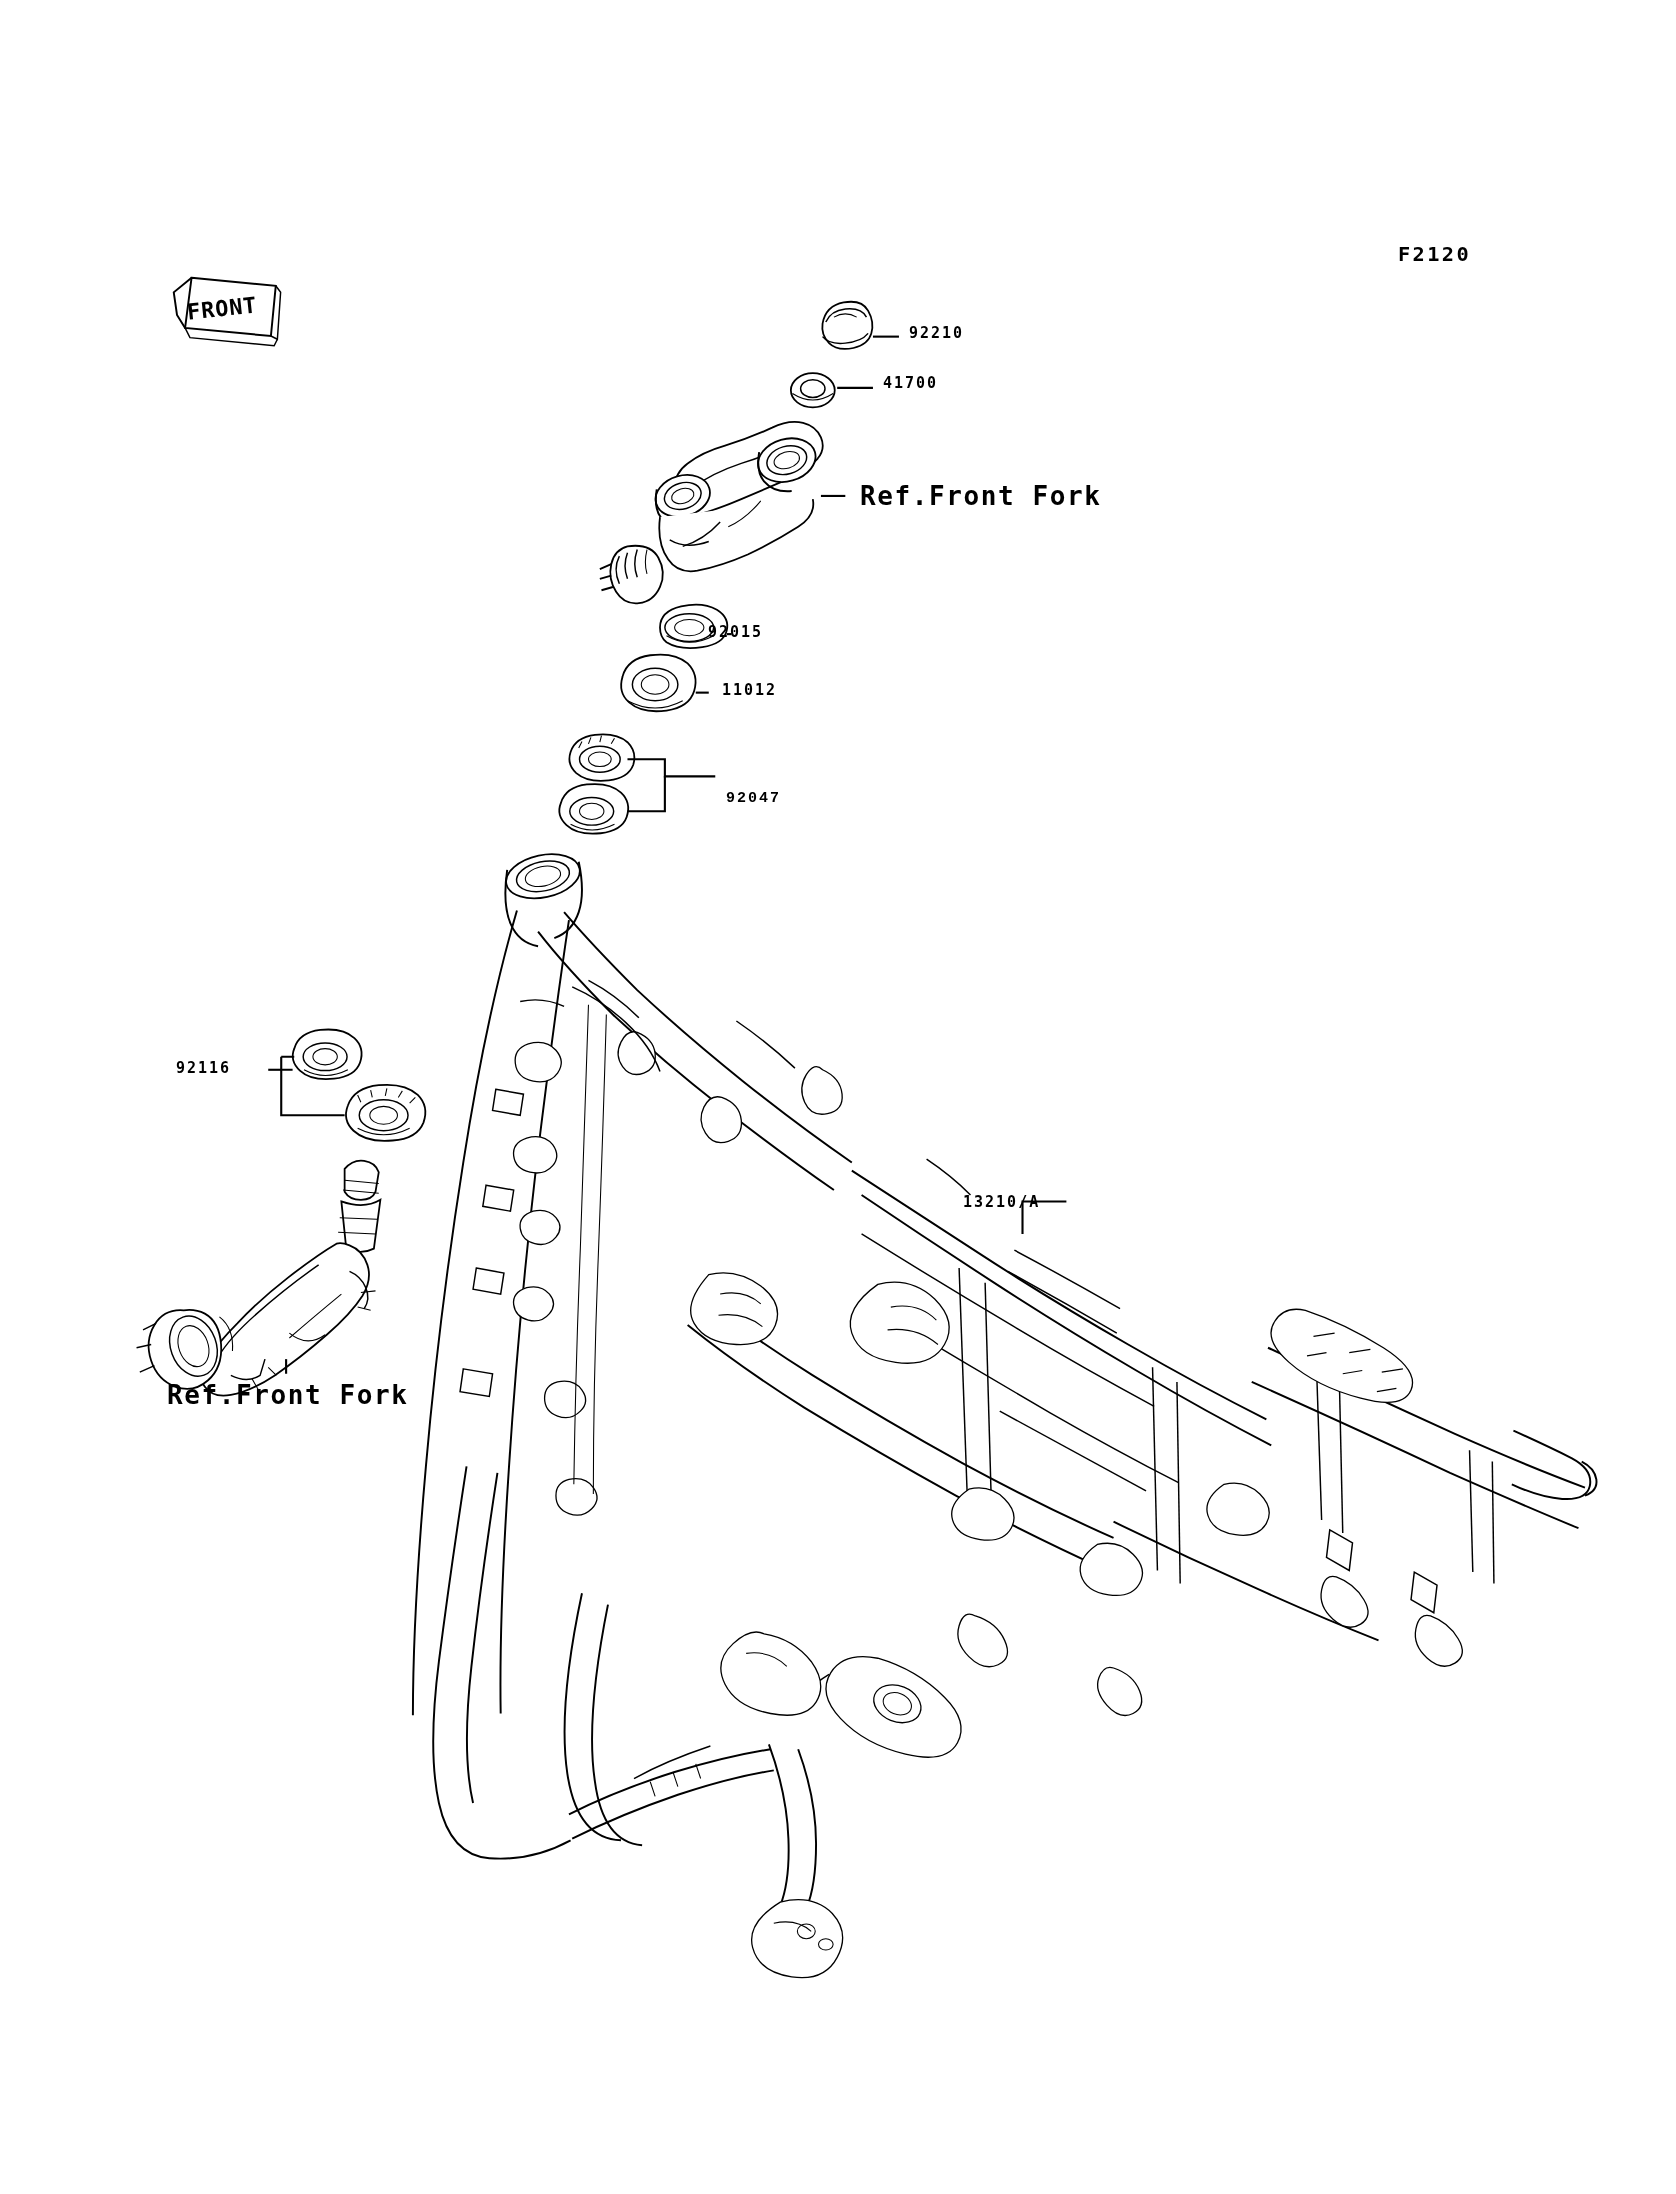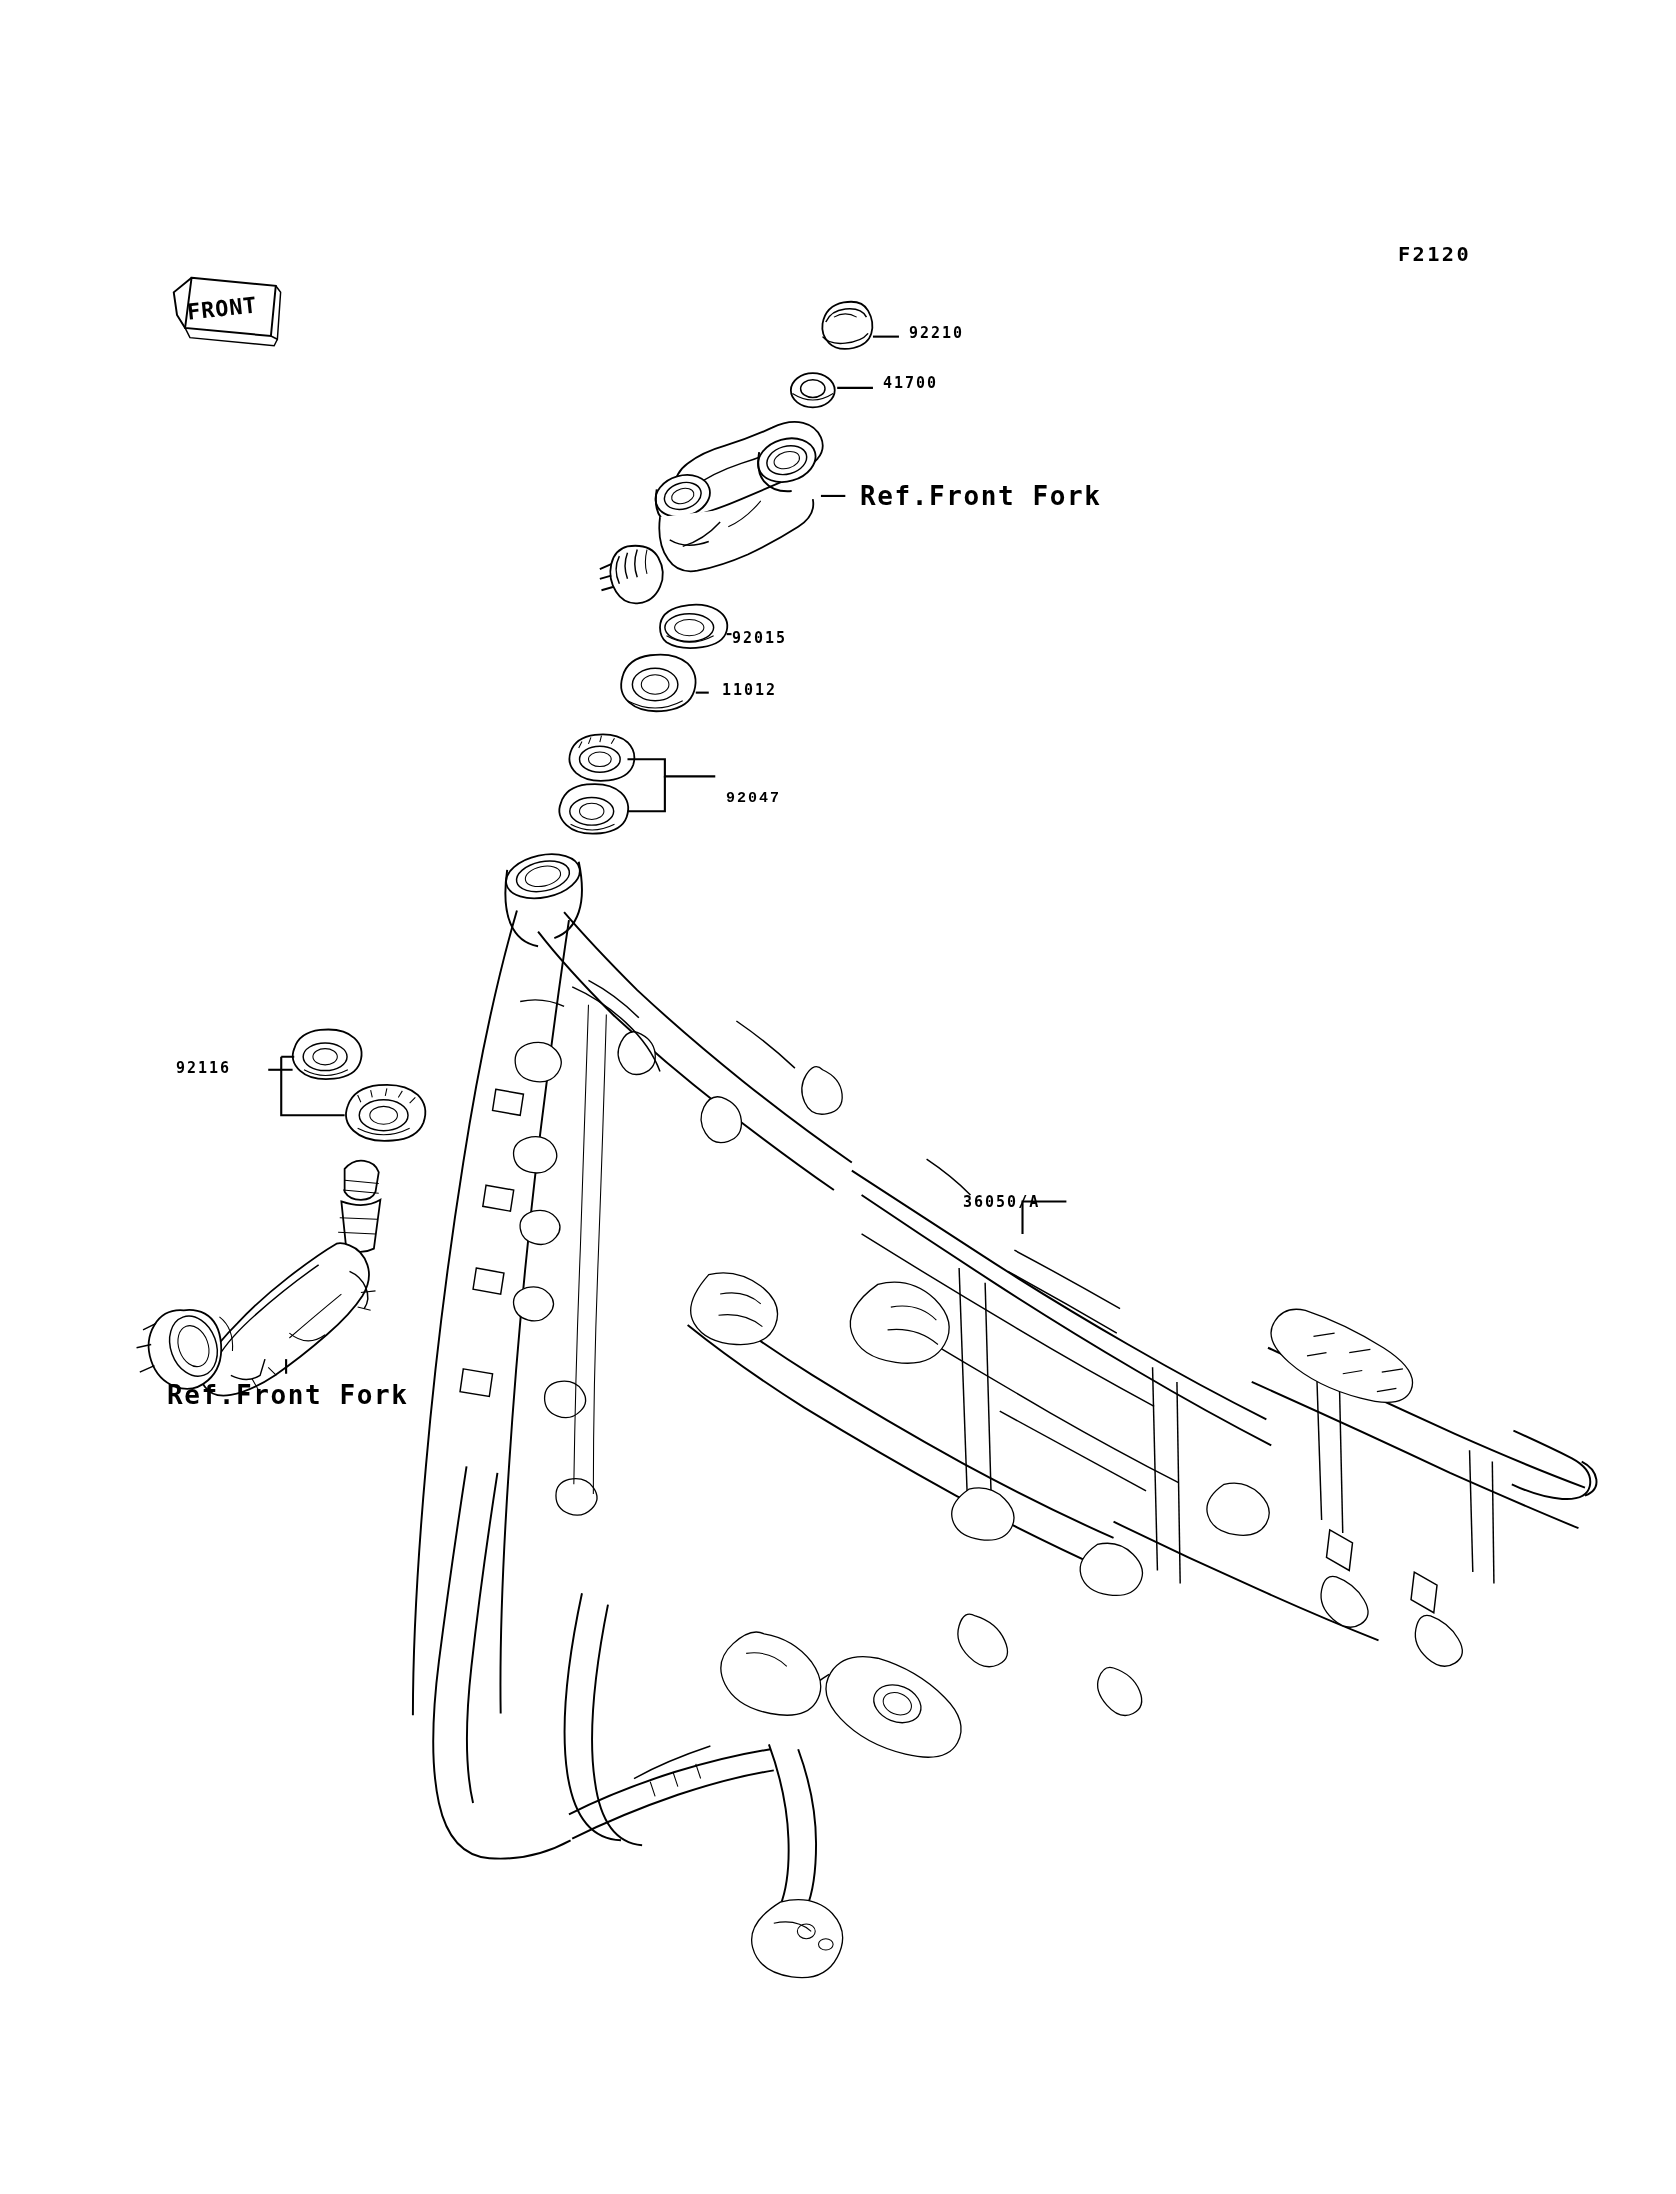--- a/index.html
+++ b/index.html
@@ -325,21 +325,21 @@
       <path class="fillw-thin" d="M1012 1316 q22 10 24 30 q2 20 -18 24 q-20 4 -28 -14 q-8 -18 2 -34 q10 -16 20 -6 Z"></path>
 
     </g>
     <path class="leader" d="M1258 1518 L1258 1478 L1312 1478"></path>
 
   </svg>
 
   <div class="lbl lbl-part" style="left:909px; top:324px;">92210</div>
   <div class="lbl lbl-part" style="left:883px; top:374px;">41700</div>
   <div class="lbl lbl-ref" style="left:860px; top:481px;">Ref.Front Fork</div>
-  <div class="lbl lbl-part" style="left:732px; top:623px;margin-top:6px;">92015</div>
+  <div class="lbl lbl-part" style="left:708px; top:623px;">92015</div>
   <div class="lbl lbl-part" style="left:722px; top:681px;">11012</div>
   <div class="lbl lbl-part" style="left:726px; top:790px;font-family:Liberation Mono, monospace;">92047</div>
   <div class="lbl lbl-part" style="left:176px; top:1059px;">92116</div>
-  <div class="lbl lbl-part" style="left:963px; top:1193px;">36050/A</div>
+  <div class="lbl lbl-part" style="left:963px; top:1193px;">13210/A</div>
   <div class="lbl lbl-ref" style="left:167px; top:1380px;">Ref.Front Fork</div>
 
 </div>
 
 
 </body></html>

